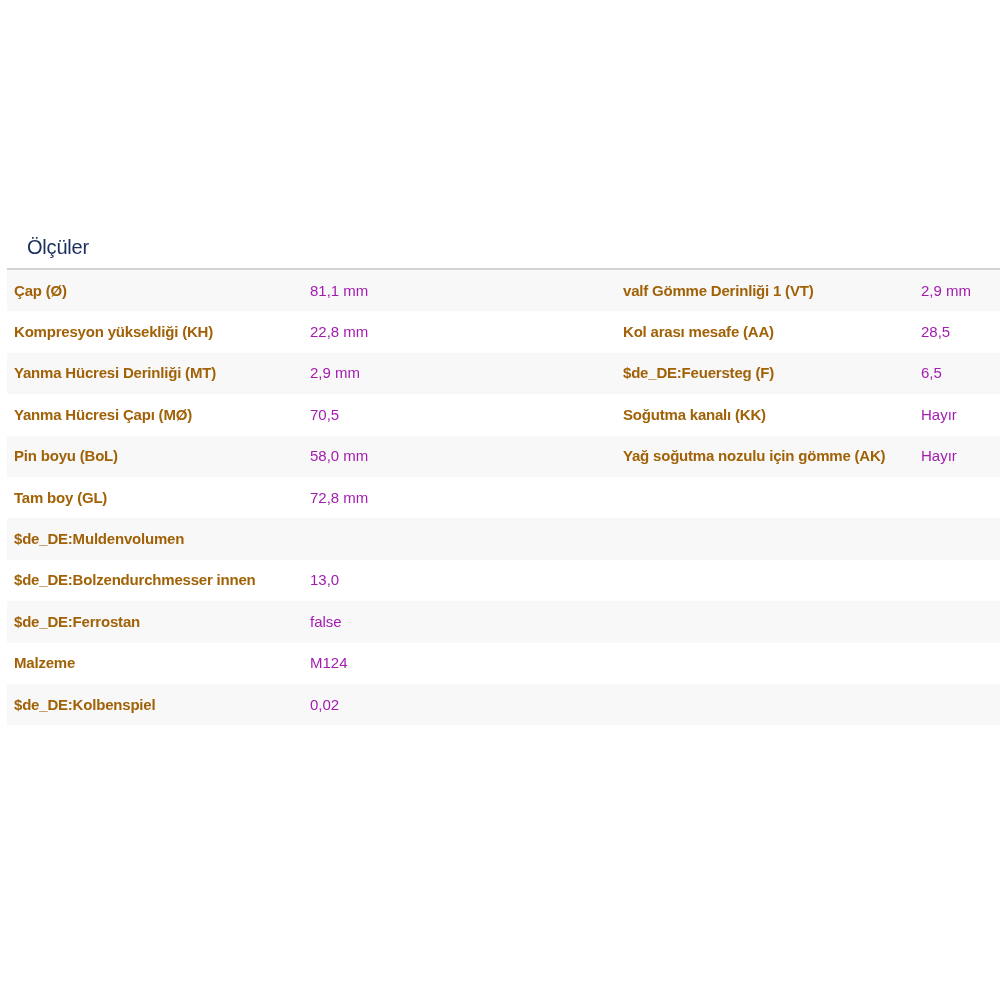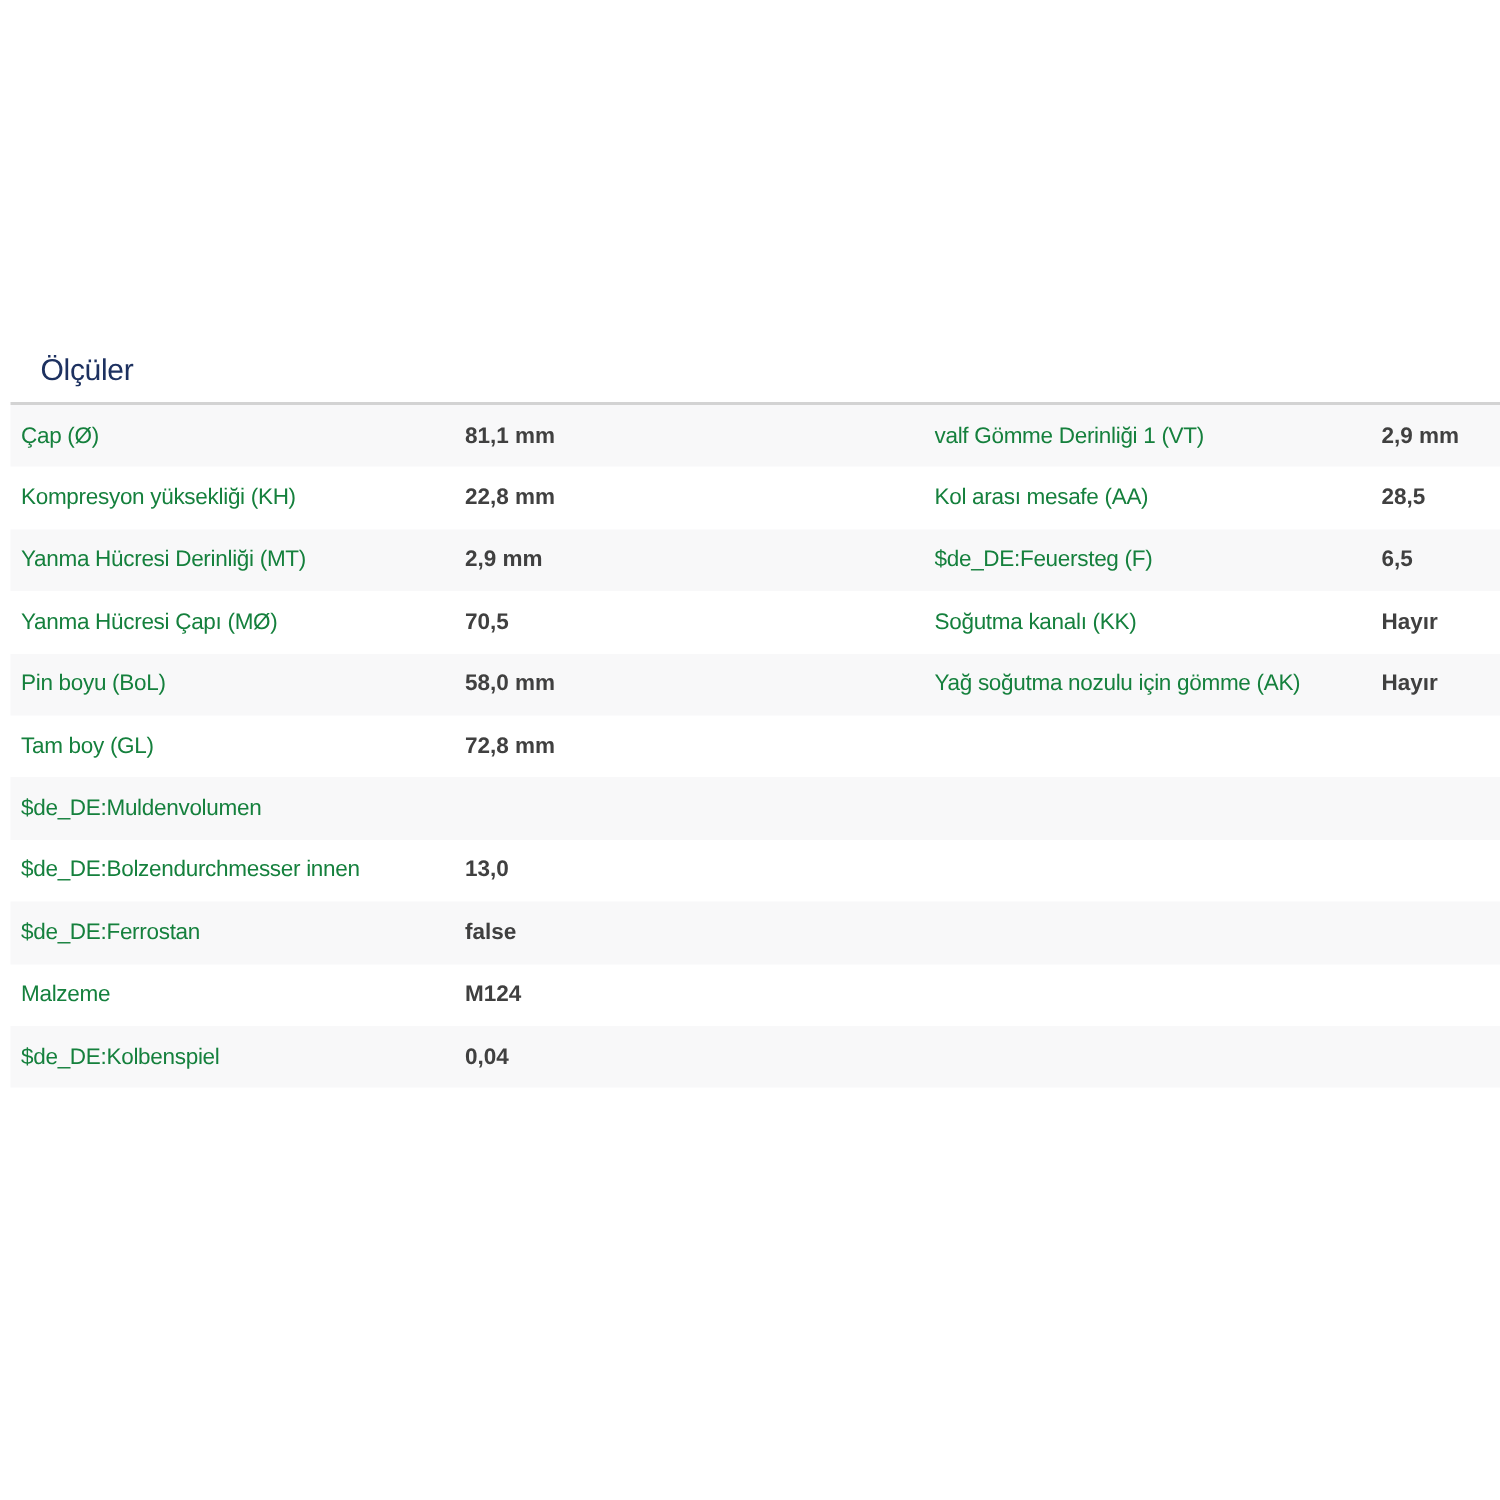--- a/index.html
+++ b/index.html
@@ -44,27 +44,27 @@
     background: #f8f8f9;
   }
   .cell {
     flex: 0 0 auto;
     font-size: 15px;
     line-height: 18px;
     white-space: nowrap;
     overflow: hidden;
   }
   .cell.label {
-    font-weight: 400;
-    color: #15803d;
+    font-weight: 700;
+    color: #a16207;
     letter-spacing: -0.2px;
   }
   .cell.value {
-    font-weight: 700;
-    color: #404040;
+    font-weight: 400;
+    color: #a21caf;
   }
   .c1 { width: 303px; padding-left: 7px; }
   .c2 { width: 297px; }
   .c3 { width: 298px; margin-left: 16px; }
   .c4 { flex: 1 1 auto; }
 </style>
 </head>
 <body>
 
 <div class="page">
@@ -136,19 +136,19 @@
 
   <div class="spec-row">
     <div class="cell label c1">Malzeme</div>
     <div class="cell value c2">M124</div>
     <div class="cell label c3"></div>
     <div class="cell value c4"></div>
   </div>
 
   <div class="spec-row">
     <div class="cell label c1">$de_DE:Kolbenspiel</div>
-    <div class="cell value c2">0,04</div>
+    <div class="cell value c2">0,02</div>
     <div class="cell label c3"></div>
     <div class="cell value c4"></div>
   </div>
 </div>
   </section>
 </div>
 
 </body></html>

